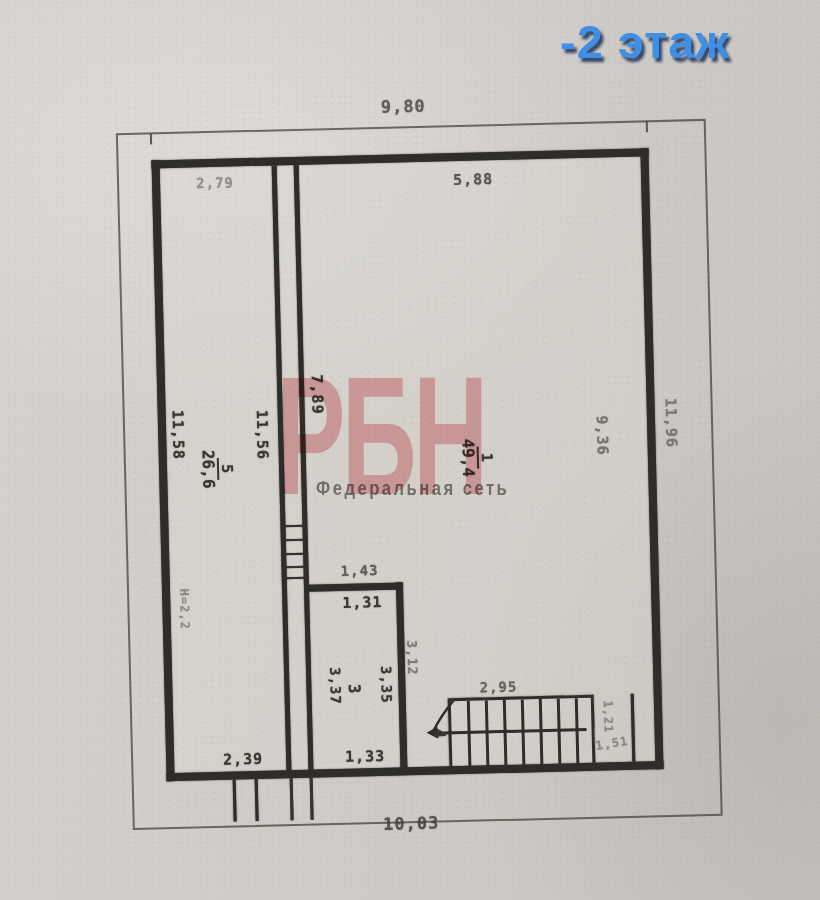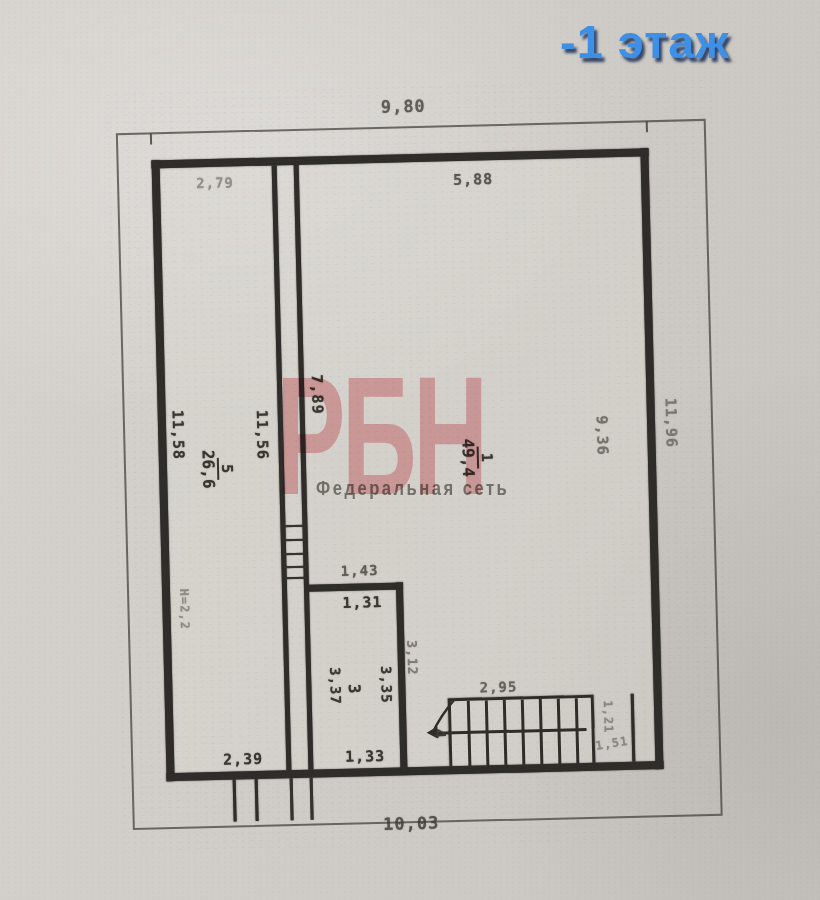--- a/index.html
+++ b/index.html
@@ -66,21 +66,21 @@
     transform:scaleX(.62);transform-origin:left top;}
   .wm-sub{position:absolute;left:316px;top:477px;
     font-size:20px;font-weight:600;letter-spacing:3px;color:rgba(118,115,110,.85);
     mix-blend-mode:multiply;transform:scaleX(.83);transform-origin:left top;white-space:nowrap;}
 </style>
 </head>
 <body>
 
 <div class="grain"></div>
 
-<div class="page-title">-1 этаж</div>
+<div class="page-title">-2 этаж</div>
 
 <div id="plan">
 
   <div class="frame"></div>
   <div class="interior"></div>
 
   <div class="w" style="left:47px;top:70px;width:497px;height:8px;"></div>
   <div class="w" style="left:47px;top:70px;width:8px;height:621px;"></div>
   <div class="w" style="left:536px;top:70px;width:8px;height:621px;"></div>
   <div class="w" style="left:47px;top:683px;width:497px;height:8px;"></div>

